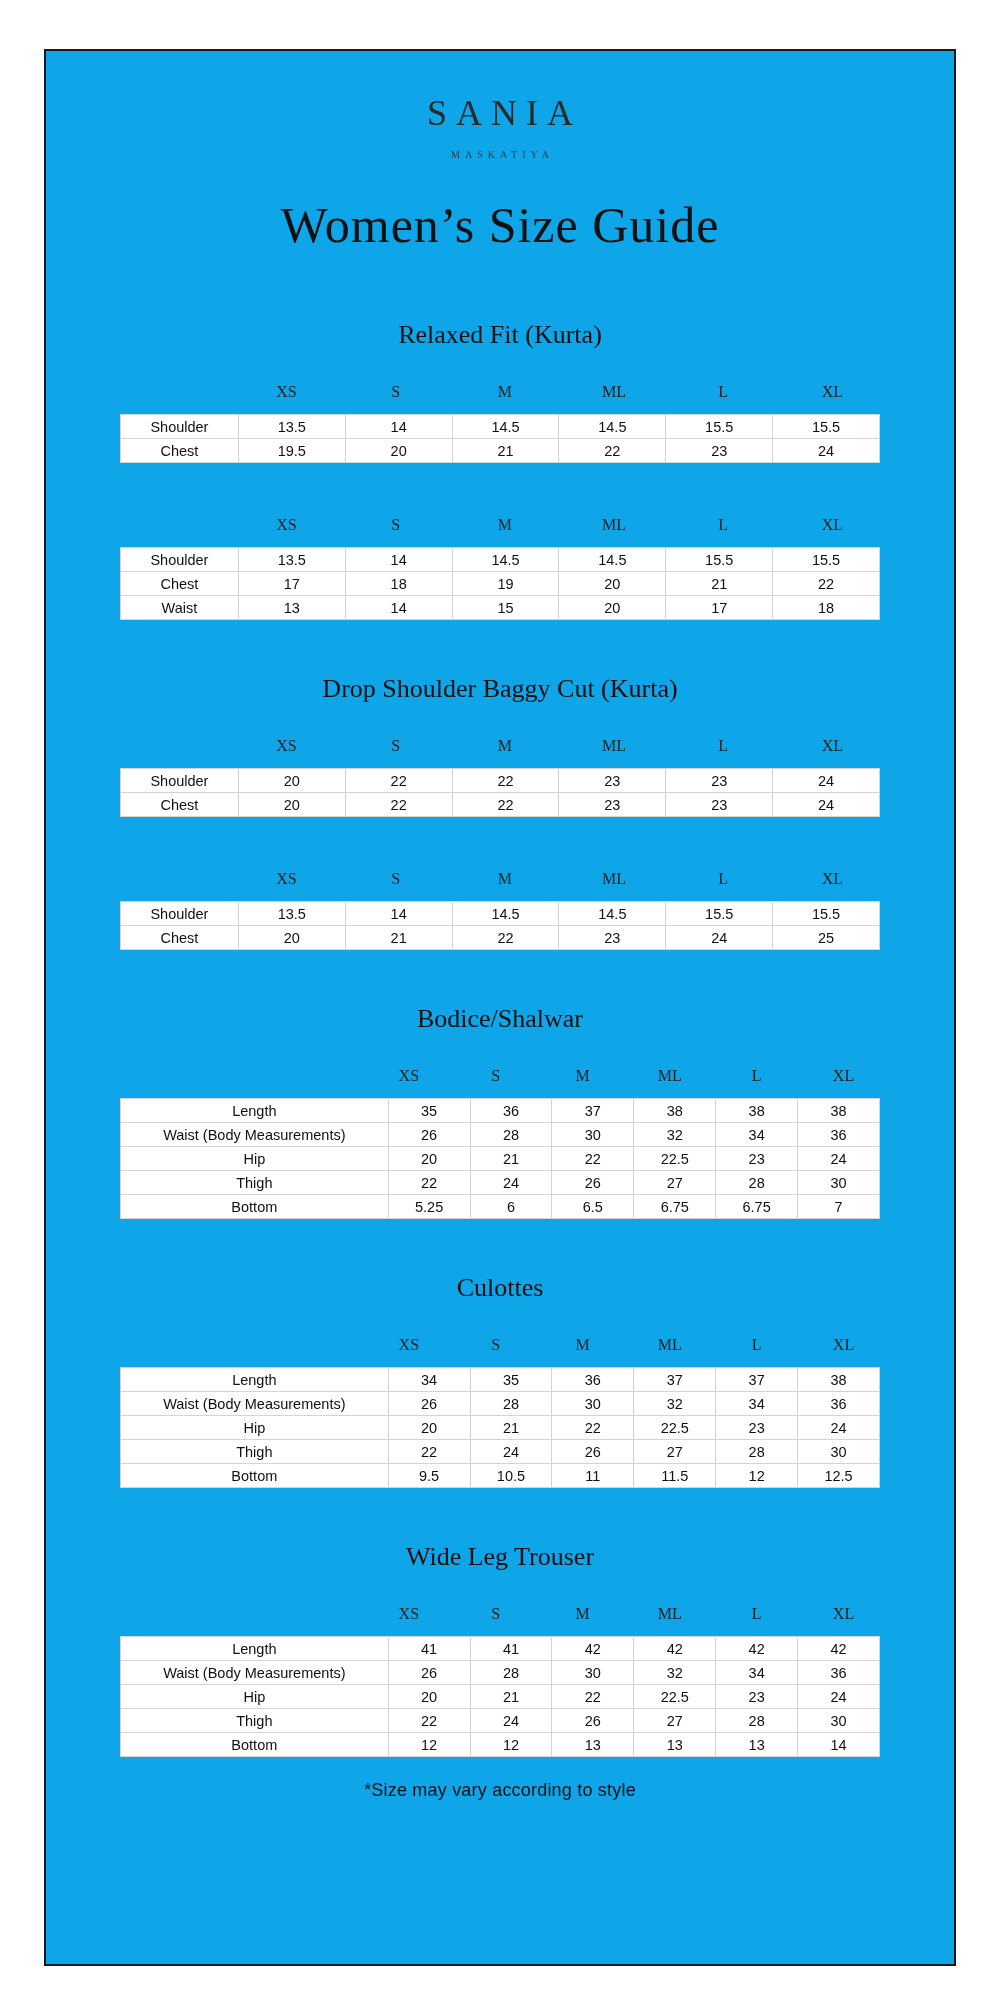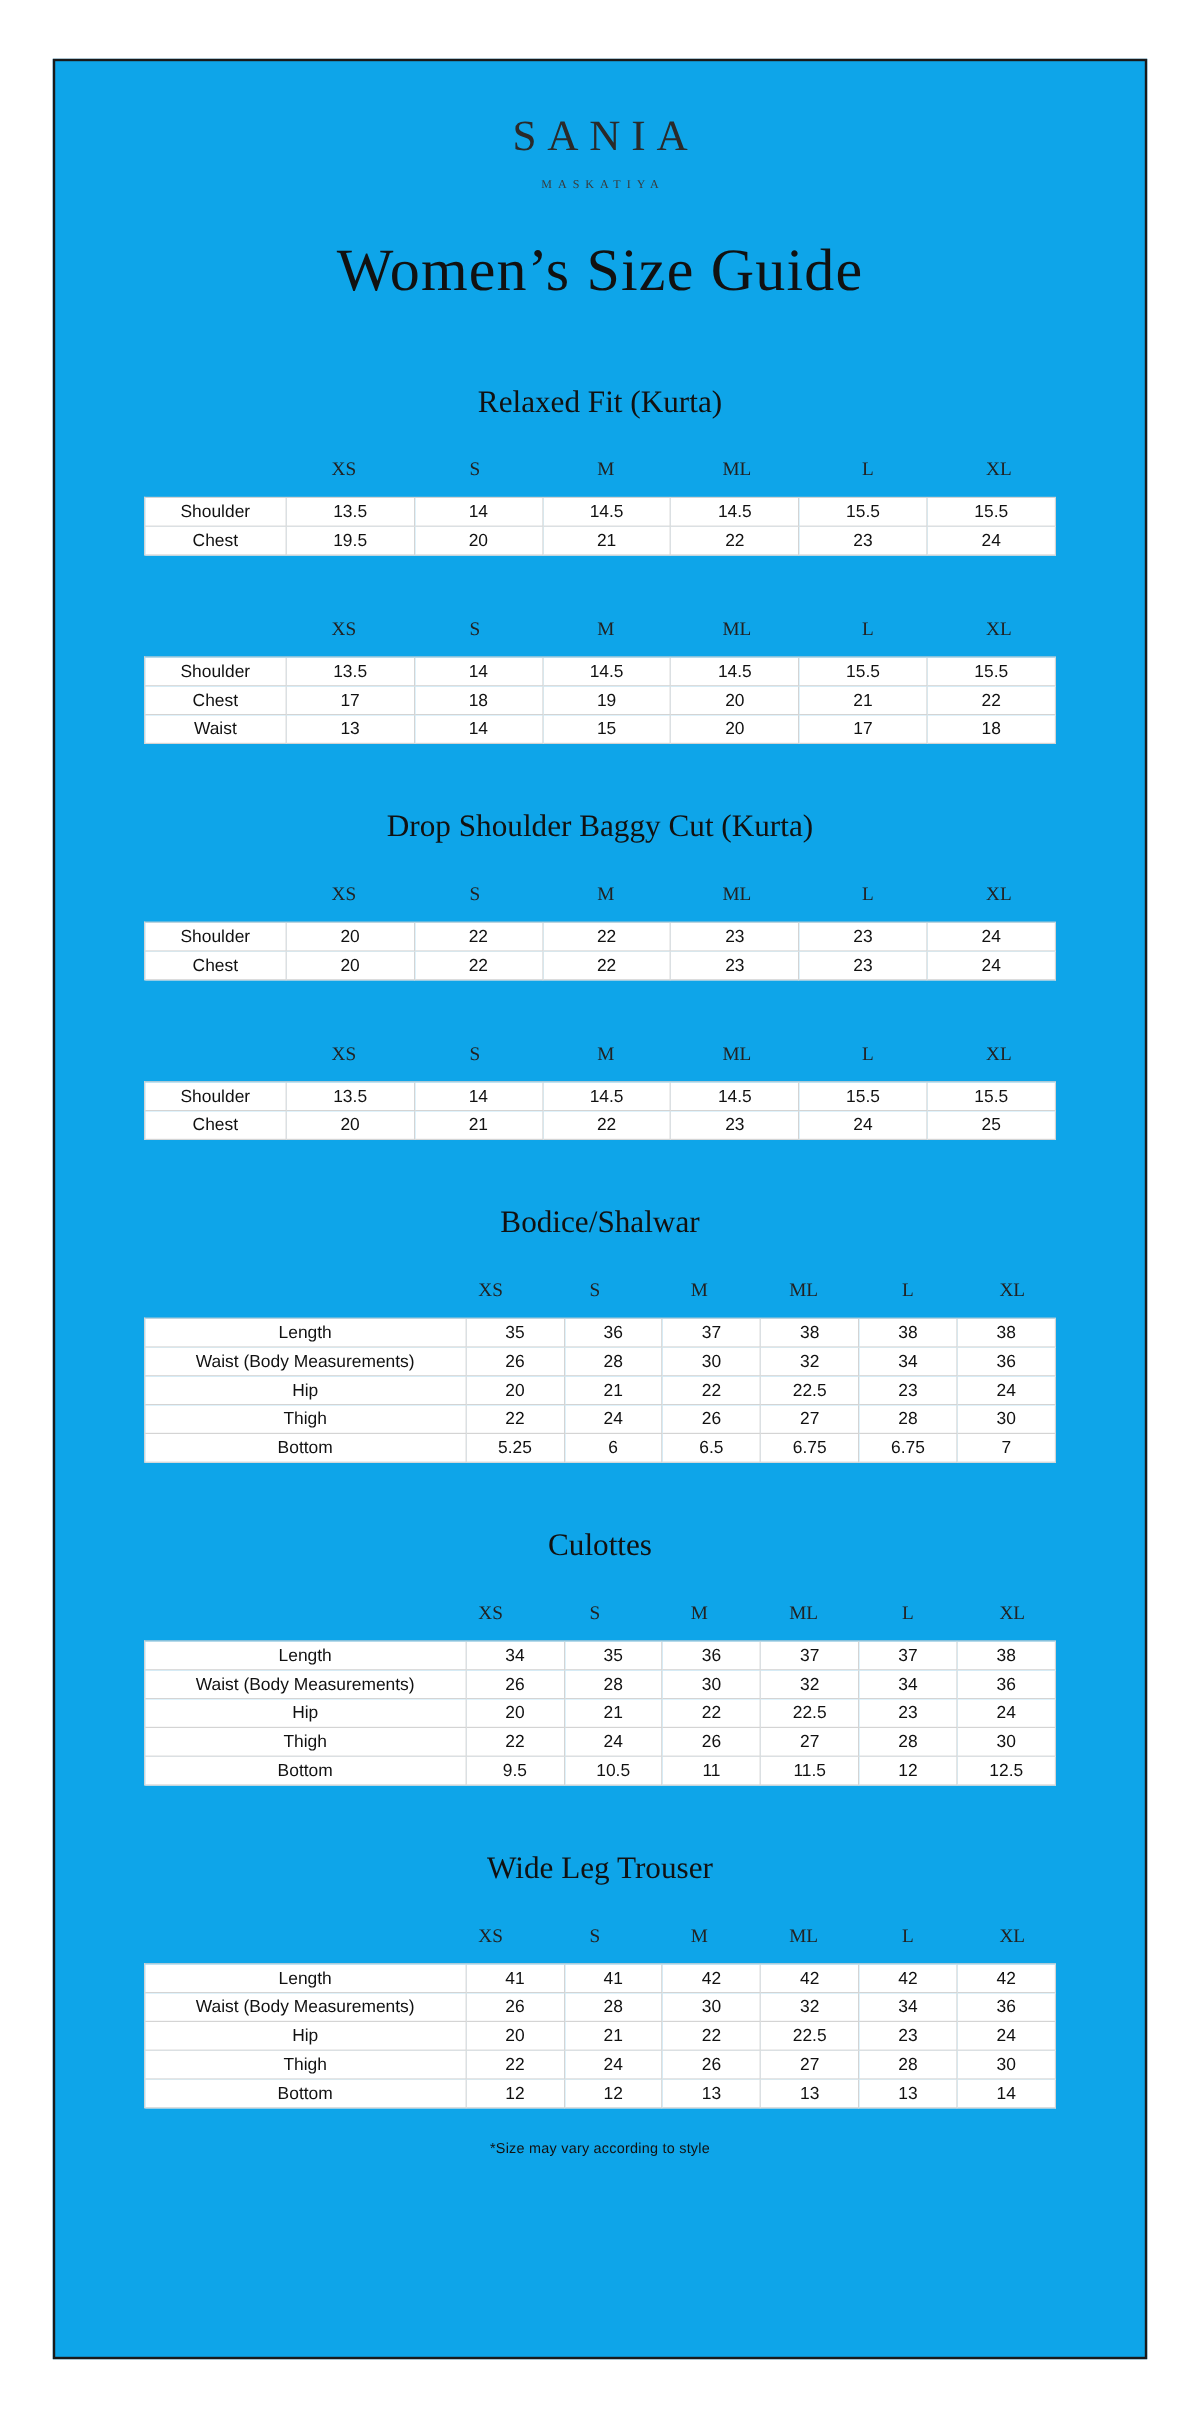--- a/index.html
+++ b/index.html
@@ -51,21 +51,21 @@
   .cell{
     border-right:1px solid var(--grid);border-bottom:1px solid var(--grid);
     height:24px;display:flex;align-items:center;justify-content:center;
     font-size:14.5px;color:#111;background:#fff;
   }
   .narrow .label-col{width:118px;}
   .narrow .size-col{width:107px;}
   .wide .label-col{width:268px;}
   .wide .size-col{width:82px;}
   .footnote{
-    margin-top:24px;font-size:12px;line-height:19px;letter-spacing:0.2px;
+    margin-top:24px;font-size:18px;line-height:19px;letter-spacing:0.2px;
     text-align:center;color:#111;
   }
 </style>
 </head>
 <body>
 
 <div class="frame">
 
   <div class="logo">SANIA</div>
   <div class="logo-sub">MASKATIYA</div>

